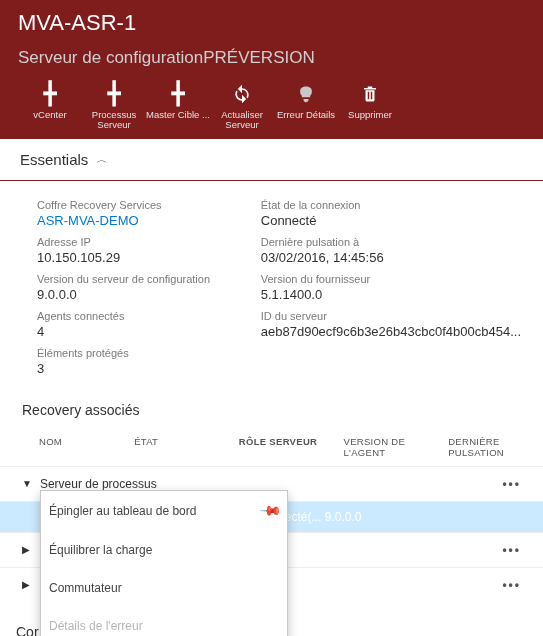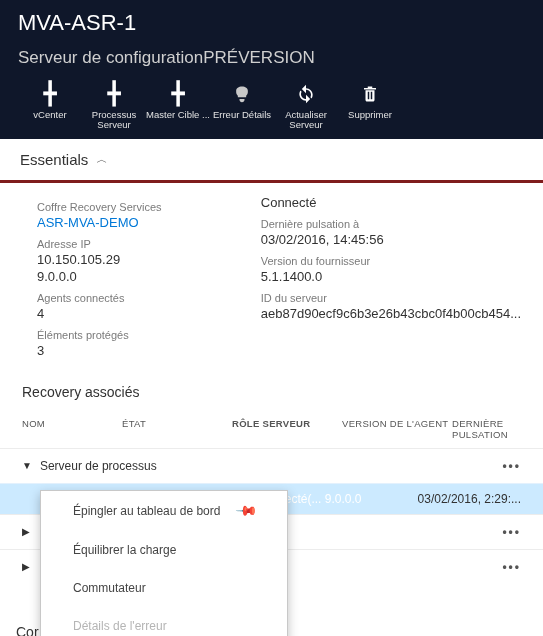--- a/index.html
+++ b/index.html
@@ -1,49 +1,49 @@
 <!DOCTYPE html>
 <html><head>
 <meta charset="utf-8">
 <style>
   * { box-sizing: border-box; margin: 0; padding: 0; font-family: "Segoe UI", Arial, sans-serif; }
   body { width: 543px; height: 636px; background: #fff; overflow: hidden; font-size: 12px; color: #323232; }
-  .header { background: #0f172a; color: #fff; padding: 10px 18px 8px 18px; }
+  .header { background: #7f1d1d; color: #fff; padding: 10px 18px 8px 18px; }
   .title { font-size: 22px; font-weight: 300; }
   .subtitle { font-size: 17px; color: #cfcfcf; margin-top: 12px; }
   .toolbar { display: flex; gap: 0; margin-top: 14px; }
   .tb-item { display: flex; flex-direction: column; align-items: center; width: 64px; cursor: pointer; }
   .tb-icon { font-size: 22px; height: 24px; display: flex; align-items: center; justify-content: center; color: #fff; }
   .tb-label { font-size: 9.5px; text-align: center; color: #e2e2e2; margin-top: 4px; line-height: 1.1; }
-  .section-bar { border-bottom: 3px solid #7f1d1d; padding: 12px 20px; font-size: 15px; display: flex; align-items: center; gap: 8px; cursor: pointer; }
+  .section-bar { border-bottom: 1px solid #7f1d1d; padding: 12px 20px; font-size: 15px; display: flex; align-items: center; gap: 8px; cursor: pointer; }
   .chev { font-size: 11px; color: #555; }
   .essentials { display: flex; padding: 10px 22px 8px 22px; font-size: 12px; margin-left: 15px; }
   .col { flex: 1; }
   .lbl { color: #7a7a7a; font-size: 11px; margin-top: 8px; }
   .val { font-size: 13px; margin-top: 2px; }
   .link { color: #0078d7; }
   .assoc-title { padding: 18px 22px 10px 22px; font-size: 14px; }
-  .tbl-head { display: flex; padding: 8px 22px; font-size: 9.5px; color: #555; letter-spacing: 0.3px; }
+  .tbl-head { display: flex; padding: 8px 39px; font-size: 9.5px; color: #555; letter-spacing: 0.3px; }
   .c-nom { width: 100px; }
   .c-etat { width: 110px; }
   .c-role { width: 110px; font-weight: bold; }
   .c-ver { width: 110px; }
   .c-last { flex: 1; }
   .grp-row { display: flex; align-items: center; padding: 10px 22px; border-top: 1px solid #ececec; font-size: 12px; cursor: pointer; }
   .grp-row .tri { margin-right: 8px; font-size: 10px; }
   .dots { margin-left: auto; letter-spacing: 2px; color: #555; font-weight: bold; cursor: pointer; }
   .sel-row { background: #cceaff; display: flex; align-items: center; padding: 8px 22px 8px 44px; font-size: 12px; border-top: 1px solid #e3f1fd; }
   .sel-row .nm { width: 76px; overflow: hidden; white-space: nowrap; text-overflow: ellipsis; }
   .check { width: 14px; height: 14px; border-radius: 50%; background: #7fba00; display: inline-flex; align-items: center; justify-content: center; color: #fff; font-size: 9px; margin-right: 6px; }
   .sel-row .role { color: #fff; flex: 1; white-space: nowrap; overflow: hidden; text-overflow: ellipsis; }
   .sel-row .last { width: 130px; text-align: right; white-space: nowrap; }
   .small-row { display: flex; align-items: center; padding: 10px 22px; border-top: 1px solid #ececec; }
   .small-row .tri2 { font-size: 10px; margin-right: 8px; }
   .context { position: absolute; top: 490px; left: 40px; width: 248px; background: #fff; border: 1px solid #c8c8c8; box-shadow: 0 4px 10px rgba(0,0,0,0.25); }
-  .ctx-item { padding: 12px 32px; font-size: 12px; color: #444; cursor: pointer; display: flex; align-items: center; justify-content: space-between; }
+  .ctx-item { padding: 12px 8px; font-size: 12px; color: #444; cursor: pointer; display: flex; align-items: center; justify-content: space-between; }
   .ctx-item.dis { color: #b5b5b5; cursor: default; }
   .pin { font-size: 14px; transform: rotate(45deg); }
   .footer-label { position: absolute; top: 624px; left: 16px; font-size: 14px; color: #333; }
   .trash svg, .refresh svg, .warn svg { fill: #fff; }
 </style>
 </head>
 <body>
 
 <div class="header">
   <div class="title">MVA-ASR-1</div>
@@ -57,34 +57,34 @@
     </div>
     <div class="tb-item">
       <div class="tb-icon">╋</div>
       <div class="tb-label">Processus Serveur</div>
     </div>
     <div class="tb-item">
       <div class="tb-icon">╋</div>
       <div class="tb-label">Master Cible ...</div>
     </div>
     <div class="tb-item">
+      <div class="tb-icon refresh">
+        <svg width="20" height="20" viewBox="0 0 24 24">
+            <path d="M12 4V1L7 6l5 5V7c3.3 0 6 2.7 6 6 0 1-.3 2-.7 2.8l1.5 1.5C19.5 16 20 14.6 20 13c0-4.4-3.6-8-8-8zm0 14c-3.3 0-6-2.7-6-6 0-1 .3-2 .7-2.8L5.2 7.7C4.5 9 4 10.4 4 12c0 4.4 3.6 8 8 8v3l5-5-5-5v4z"></path>
+          </svg>
+      </div>
+      <div class="tb-label">Actualiser Serveur</div>
+    </div>
+    <div class="tb-item">
       <div class="tb-icon warn">
         <svg width="20" height="20" viewBox="0 0 24 24">
             <path fill="#c8c8c8" d="M12 3c-4 0-7 2-7 5v2c0 2 1 3 2 4v2h10v-2c1-1 2-2 2-4V8c0-3-3-5-7-5zm-3 15v1c0 1.7 1.3 3 3 3s3-1.3 3-3v-1H9z"></path>
           </svg>
       </div>
       <div class="tb-label">Erreur Détails</div>
-    </div>
-    <div class="tb-item">
-      <div class="tb-icon refresh">
-        <svg width="20" height="20" viewBox="0 0 24 24">
-            <path d="M12 4V1L7 6l5 5V7c3.3 0 6 2.7 6 6 0 1-.3 2-.7 2.8l1.5 1.5C19.5 16 20 14.6 20 13c0-4.4-3.6-8-8-8zm0 14c-3.3 0-6-2.7-6-6 0-1 .3-2 .7-2.8L5.2 7.7C4.5 9 4 10.4 4 12c0 4.4 3.6 8 8 8v3l5-5-5-5v4z"></path>
-          </svg>
-      </div>
-      <div class="tb-label">Actualiser Serveur</div>
     </div>
     <div class="tb-item">
       <div class="tb-icon trash">
         <svg width="18" height="20" viewBox="0 0 24 24">
             <path d="M6 7h12v13c0 1.1-.9 2-2 2H8c-1.1 0-2-.9-2-2V7zm3 2v10h2V9H9zm4 0v10h2V9h-2zM9 4V2h6v2h5v2H4V4h5z"></path>
           </svg>
       </div>
       <div class="tb-label">Supprimer</div>
     </div>
   </div>
@@ -94,27 +94,29 @@
   <span>Essentials</span>
   <span class="chev">︿</span>
 </div>
 
 <div class="essentials">
   <div class="col">
     <div class="lbl">Coffre Recovery Services</div>
     <div class="val link">ASR-MVA-DEMO</div>
     <div class="lbl">Adresse IP</div>
     <div class="val">10.150.105.29</div>
+    <div class="lbl">Version du serveur de configuration</div>
     <div class="val">9.0.0.0</div>
     <div class="lbl">Agents connectés</div>
     <div class="val">4</div>
     <div class="lbl">Éléments protégés</div>
     <div class="val">3</div>
   </div>
   <div class="col">
+    <div class="lbl">État de la connexion</div>
     <div class="val">Connecté</div>
     <div class="lbl">Dernière pulsation à</div>
     <div class="val">03/02/2016, 14:45:56</div>
     <div class="lbl">Version du fournisseur</div>
     <div class="val">5.1.1400.0</div>
     <div class="lbl">ID du serveur</div>
     <div class="val">aeb87d90ecf9c6b3e26b43cbc0f4b00cb454...</div>
   </div>
 </div>
 
@@ -131,21 +133,20 @@
 <div class="grp-row">
   <span class="tri">▼</span>
   <span>Serveur de processus</span>
   <span class="dots">•••</span>
 </div>
 
 <div class="sel-row">
   <span class="nm">MVA-ASR...</span>
   <span class="check">✓</span>
   <span class="role"><span>Serveur de traitement connecté(...</span> <span>9.0.0.0</span></span>
-  <span class="last">03/02/2016, 2:29:...</span>
 </div>
 
 <div class="small-row">
   <span class="tri2">▶</span>
   <span class="dots">•••</span>
 </div>
 <div class="small-row">
   <span class="tri2">▶</span>
   <span class="dots">•••</span>
 </div>

